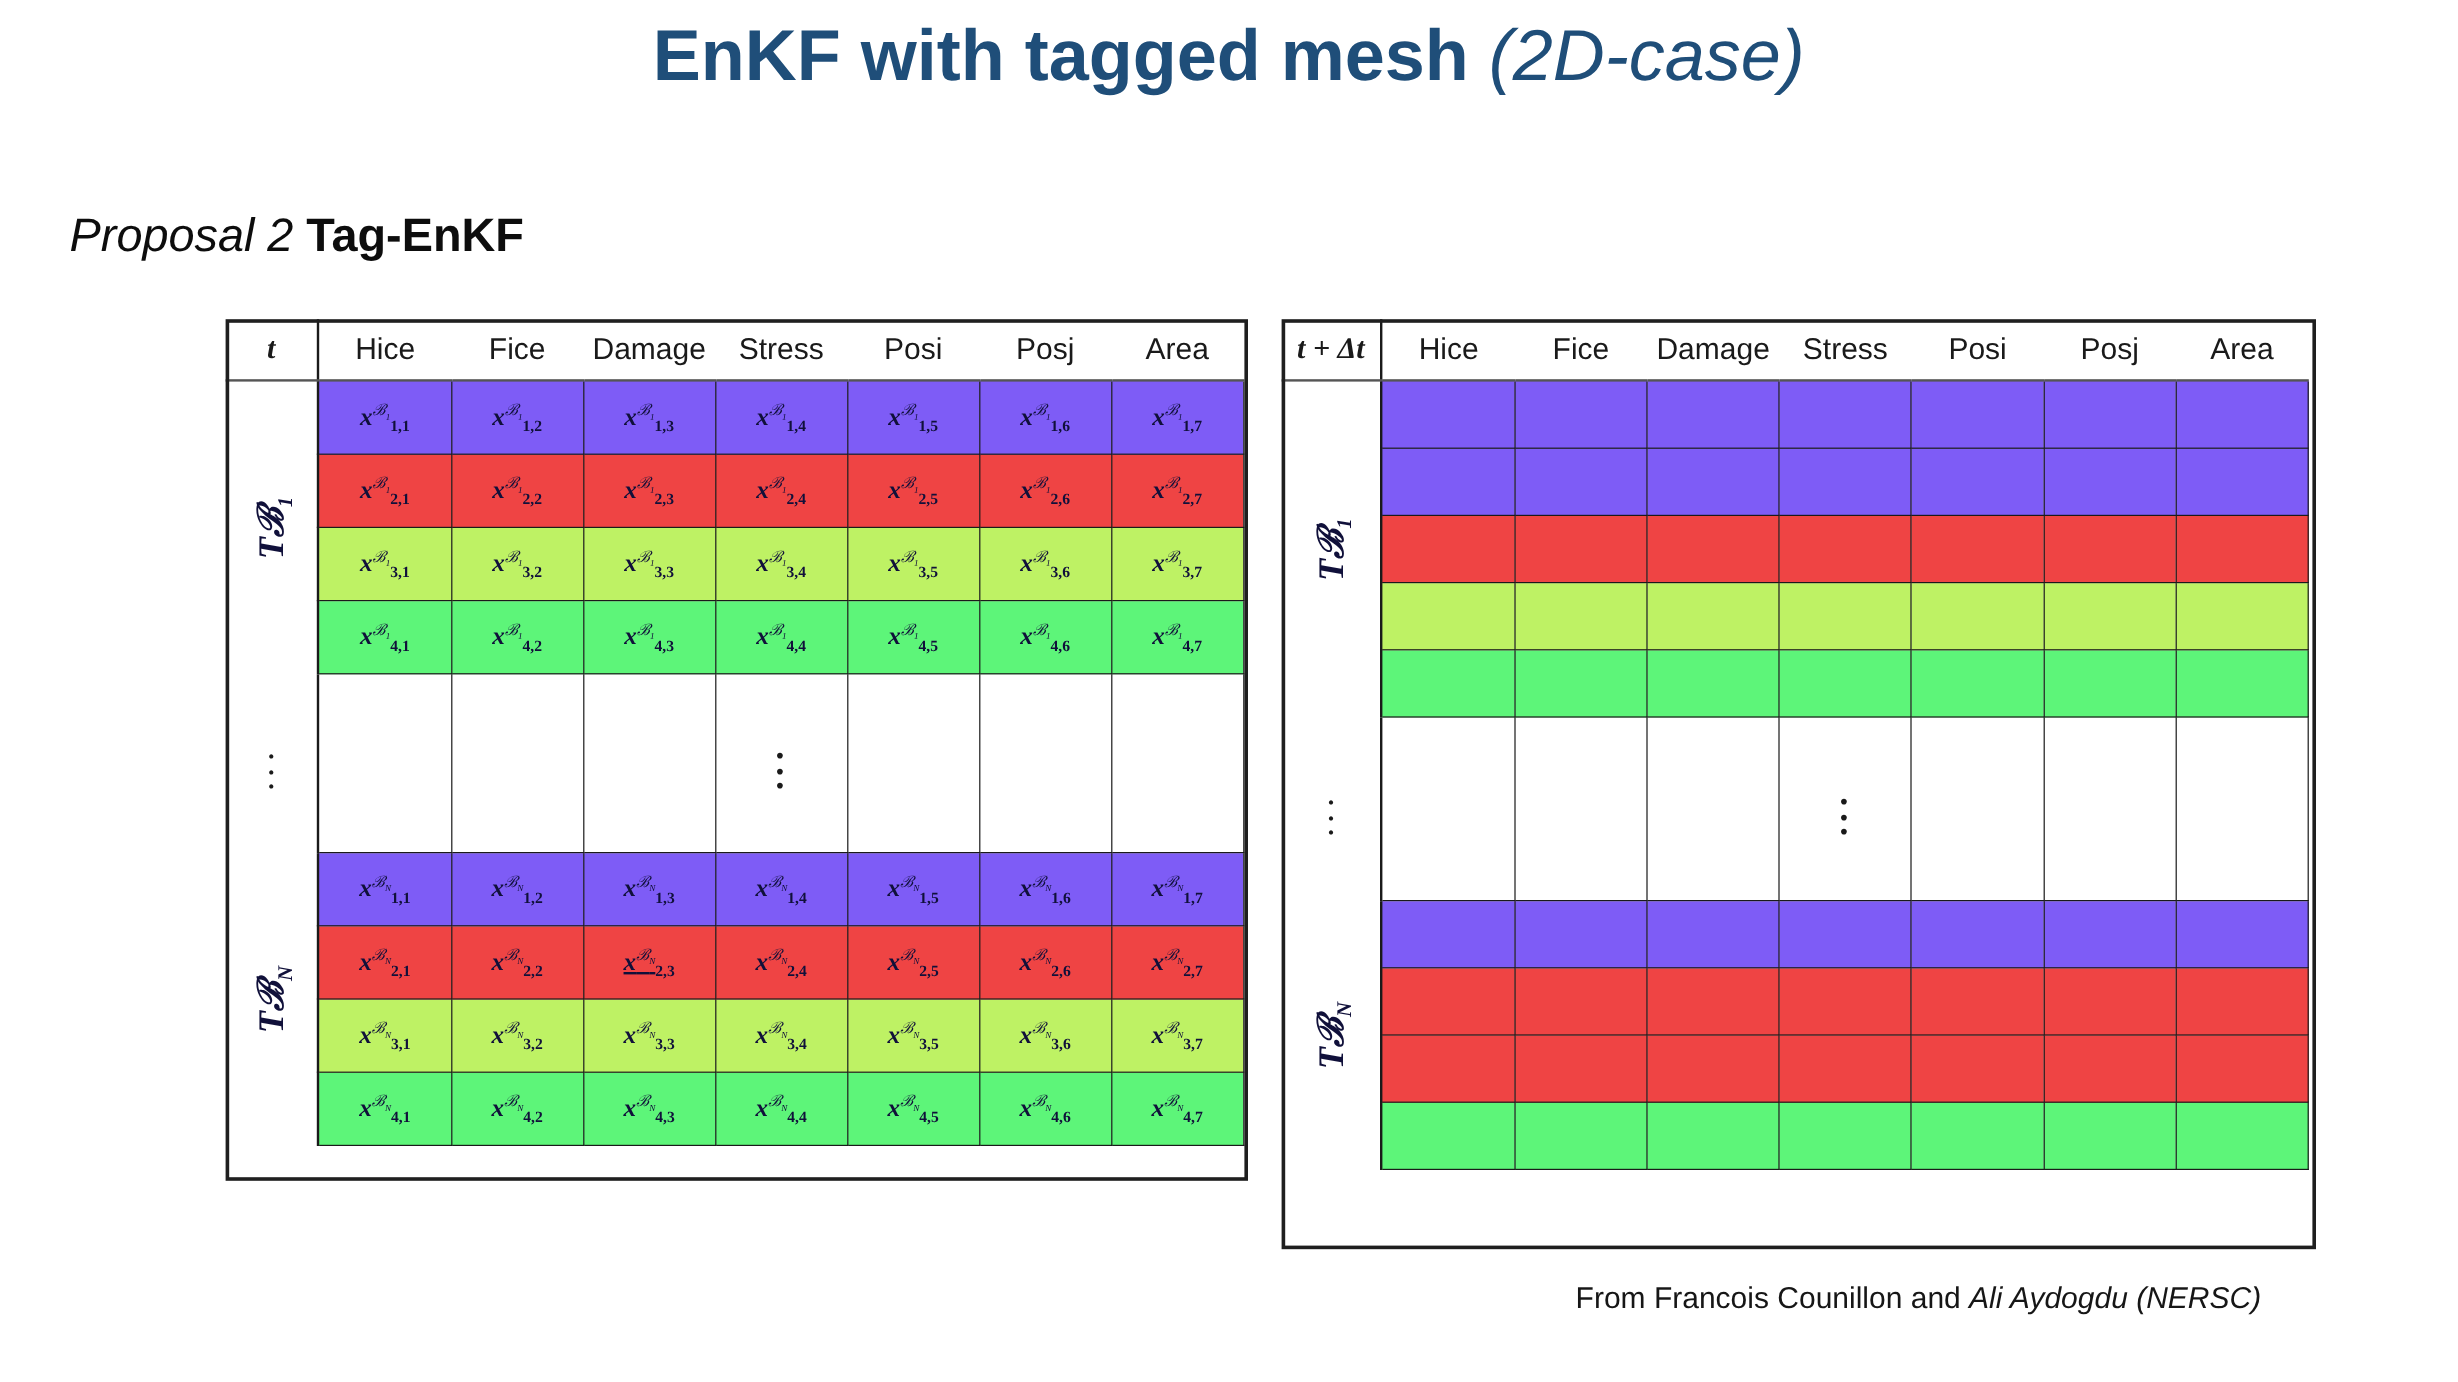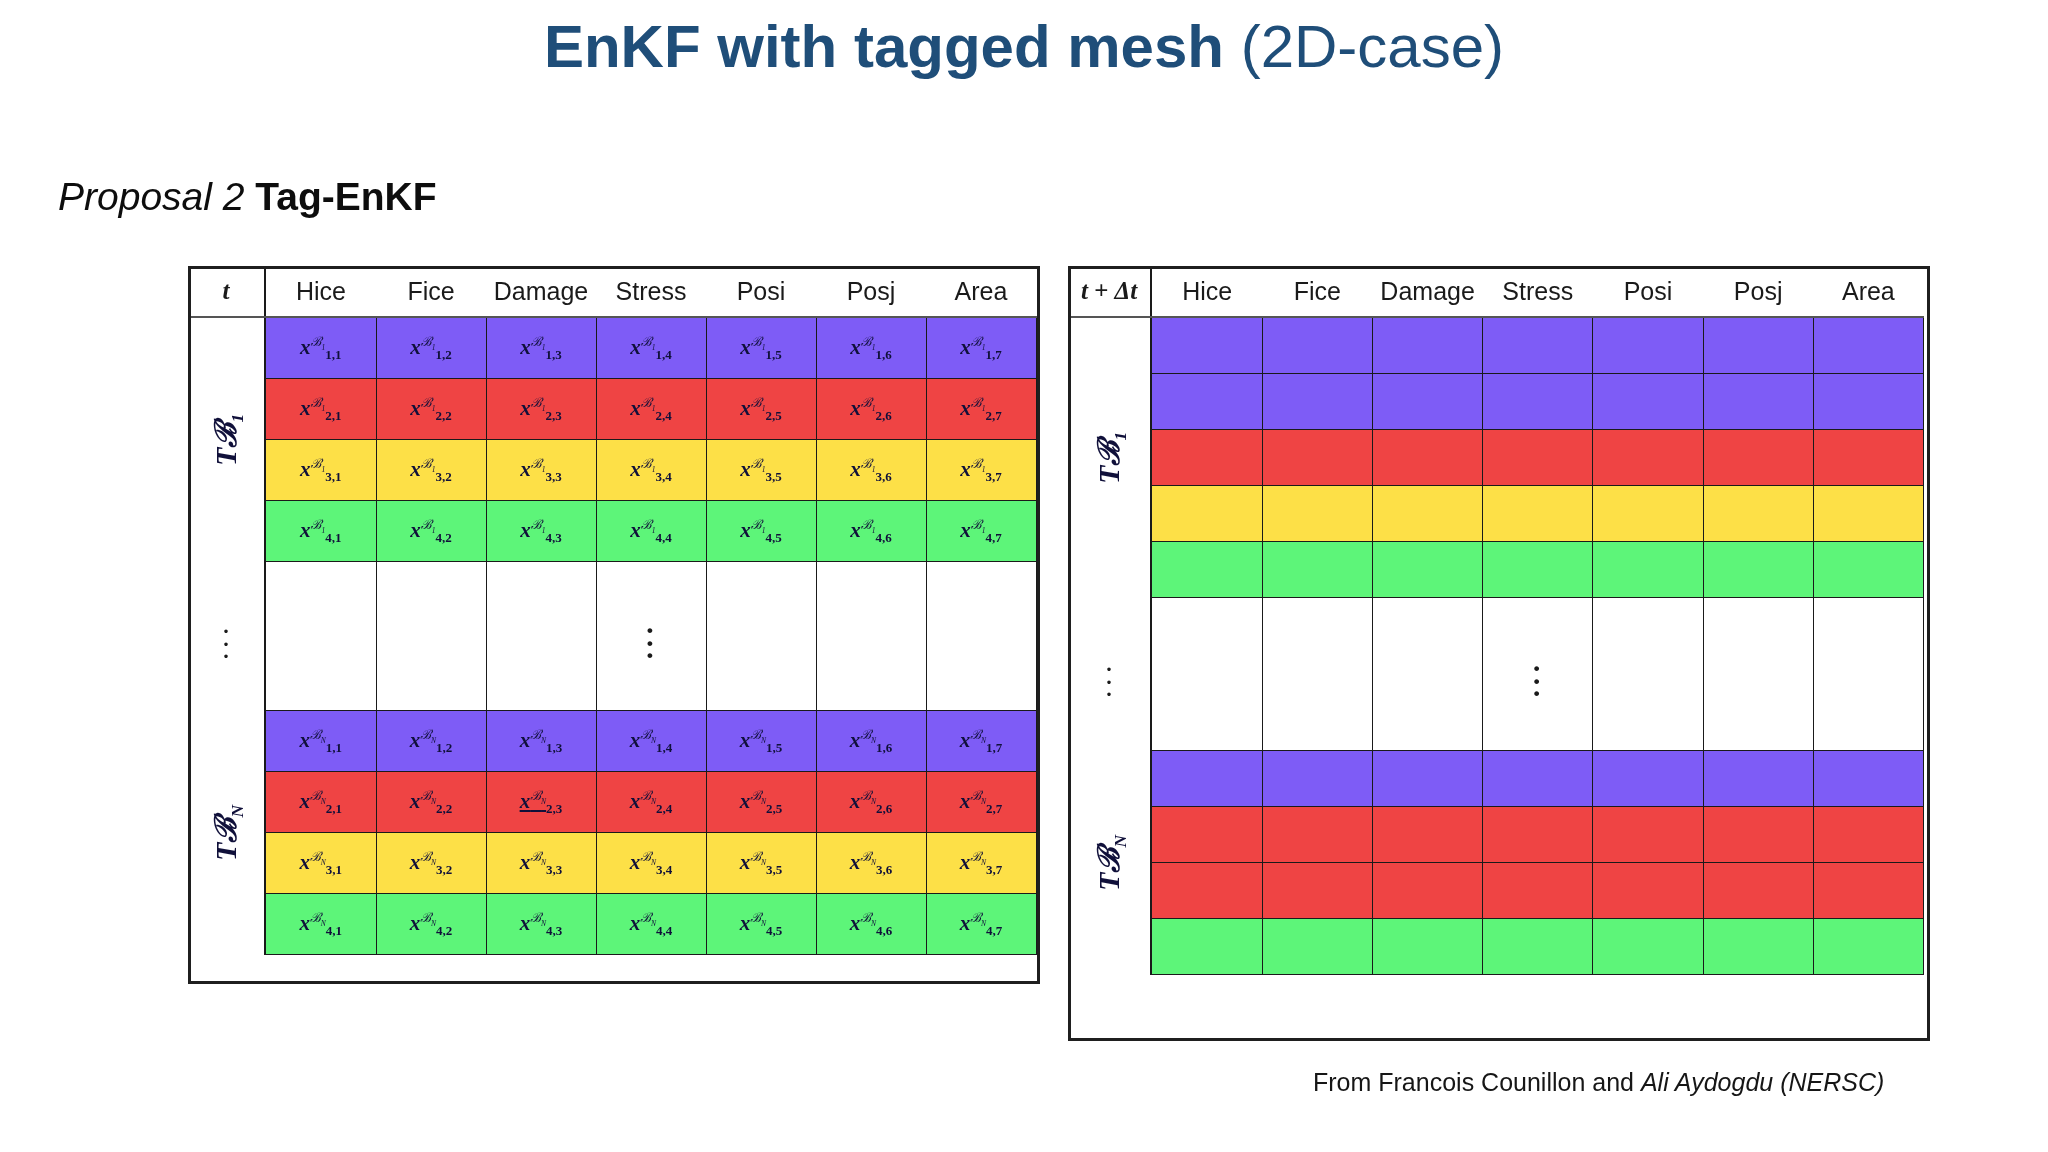--- a/index.html
+++ b/index.html
@@ -7,21 +7,21 @@
     width:2048px;height:1152px;background:#ffffff;overflow:hidden;
     font-family:"Liberation Sans","DejaVu Sans",sans-serif;
     position:relative;
   }
   
   .title{
     position:absolute;left:0;top:14px;width:2048px;text-align:center;
     font-size:60px;line-height:1.1;color:#1F4E79;white-space:nowrap;
   }
   .title .bold{font-weight:bold;}
-  .title .reg{font-weight:normal;}
+  .title .reg{font-weight:normal;font-style:italic;}
 
   
   .subtitle{
     position:absolute;left:58px;top:175px;font-size:39px;color:#0d0d0d;white-space:nowrap;
   }
   .subtitle .ital{font-style:italic;font-weight:normal;}
   .subtitle .bld{font-weight:bold;}
 
   
   .tbl{position:absolute;box-sizing:border-box;}
@@ -46,21 +46,21 @@
   .cell{
     text-align:center;vertical-align:middle;
     border:1.6px solid #1a1a1a;
     font-size:21px;color:#10103a;
     font-family:"Liberation Serif","DejaVu Serif",serif;
     font-weight:bold;font-style:italic;
     white-space:nowrap;
   }
   .cell.purple{background:#7E5CF6;}
   .cell.red{background:#ef4444;}
-  .cell.yellow{background:#fde047;}
+  .cell.yellow{background:#bef264;}
   .cell.green{background:#5DF579;}
   .cell.blank{background:#ffffff;}
 
   
   .labelcol{
     background:#ffffff;vertical-align:middle;text-align:center;
     border:none;
   }
   .rot{
     display:inline-block;

